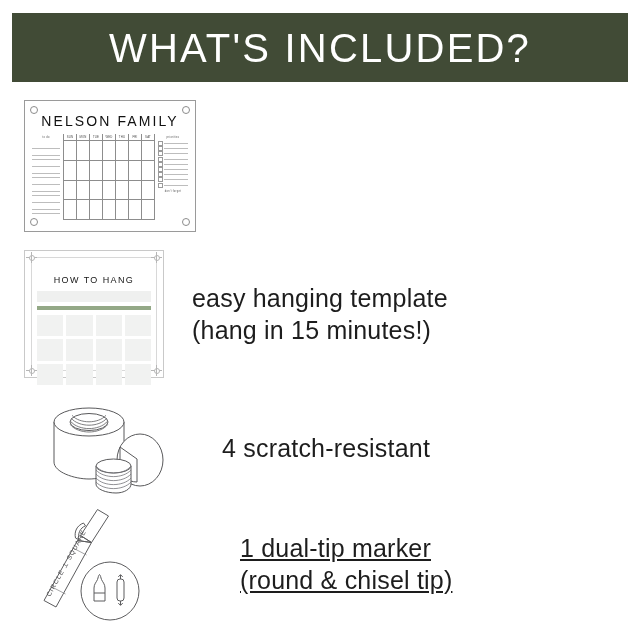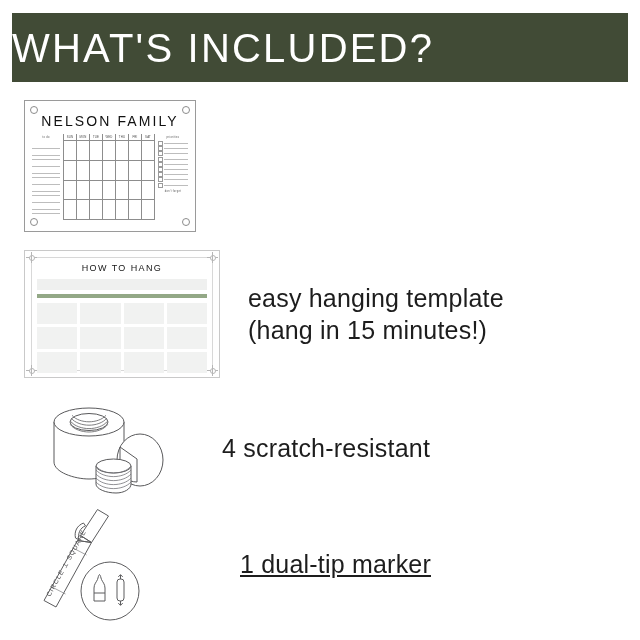--- a/index.html
+++ b/index.html
@@ -19,20 +19,21 @@
   
   .banner {
     position: absolute;
     left: 12px;
     top: 13px;
     width: 616px;
     height: 69px;
     background: #414b36;
     display: flex;
     align-items: center;
+    justify-content: center;
   }
   .banner-title {
     color: #ffffff;
     font-size: 40px;
     letter-spacing: 2.2px;
     font-weight: 300;
     line-height: 1;
     white-space: nowrap;
   }
 
@@ -173,27 +174,27 @@
     flex: 1;
     background-image: repeating-linear-gradient(
       to bottom,
       #bdbdbd 0px, #bdbdbd 0.5px,
       transparent 0.5px, transparent 4px
     );
   }
 
   
   .template {
-    width: 196px;
+    width: 140px;
     height: 128px;
     border: 1px solid #c9c9c9;
     background: #ffffff;
     box-sizing: border-box;
     position: relative;
-    padding: 9px 10px 9px 10px;
+    padding: 21px 10px 9px 10px;
   }
   .tpl-inner-frame {
     position: absolute;
     left: 6px; top: 6px; right: 6px; bottom: 6px;
     border: 0.5px solid #d8d8d8;
   }
   .tpl-cross {
     position: absolute;
     width: 11px;
     height: 11px;
@@ -495,14 +496,15 @@
         <path d="M94.3 71.9 L96.5 69.6 L98.7 71.9"></path>
 
         <path d="M96.5 96 L96.5 100"></path>
         <path d="M94.3 98.1 L96.5 100.4 L98.7 98.1"></path>
       </g>
     </svg>
   </div>
 
   <div class="row-text">
     <div>1 dual-tip marker</div>
+    <div>(round &amp; chisel tip)</div>
   </div>
 </div>
 
 </body></html>

